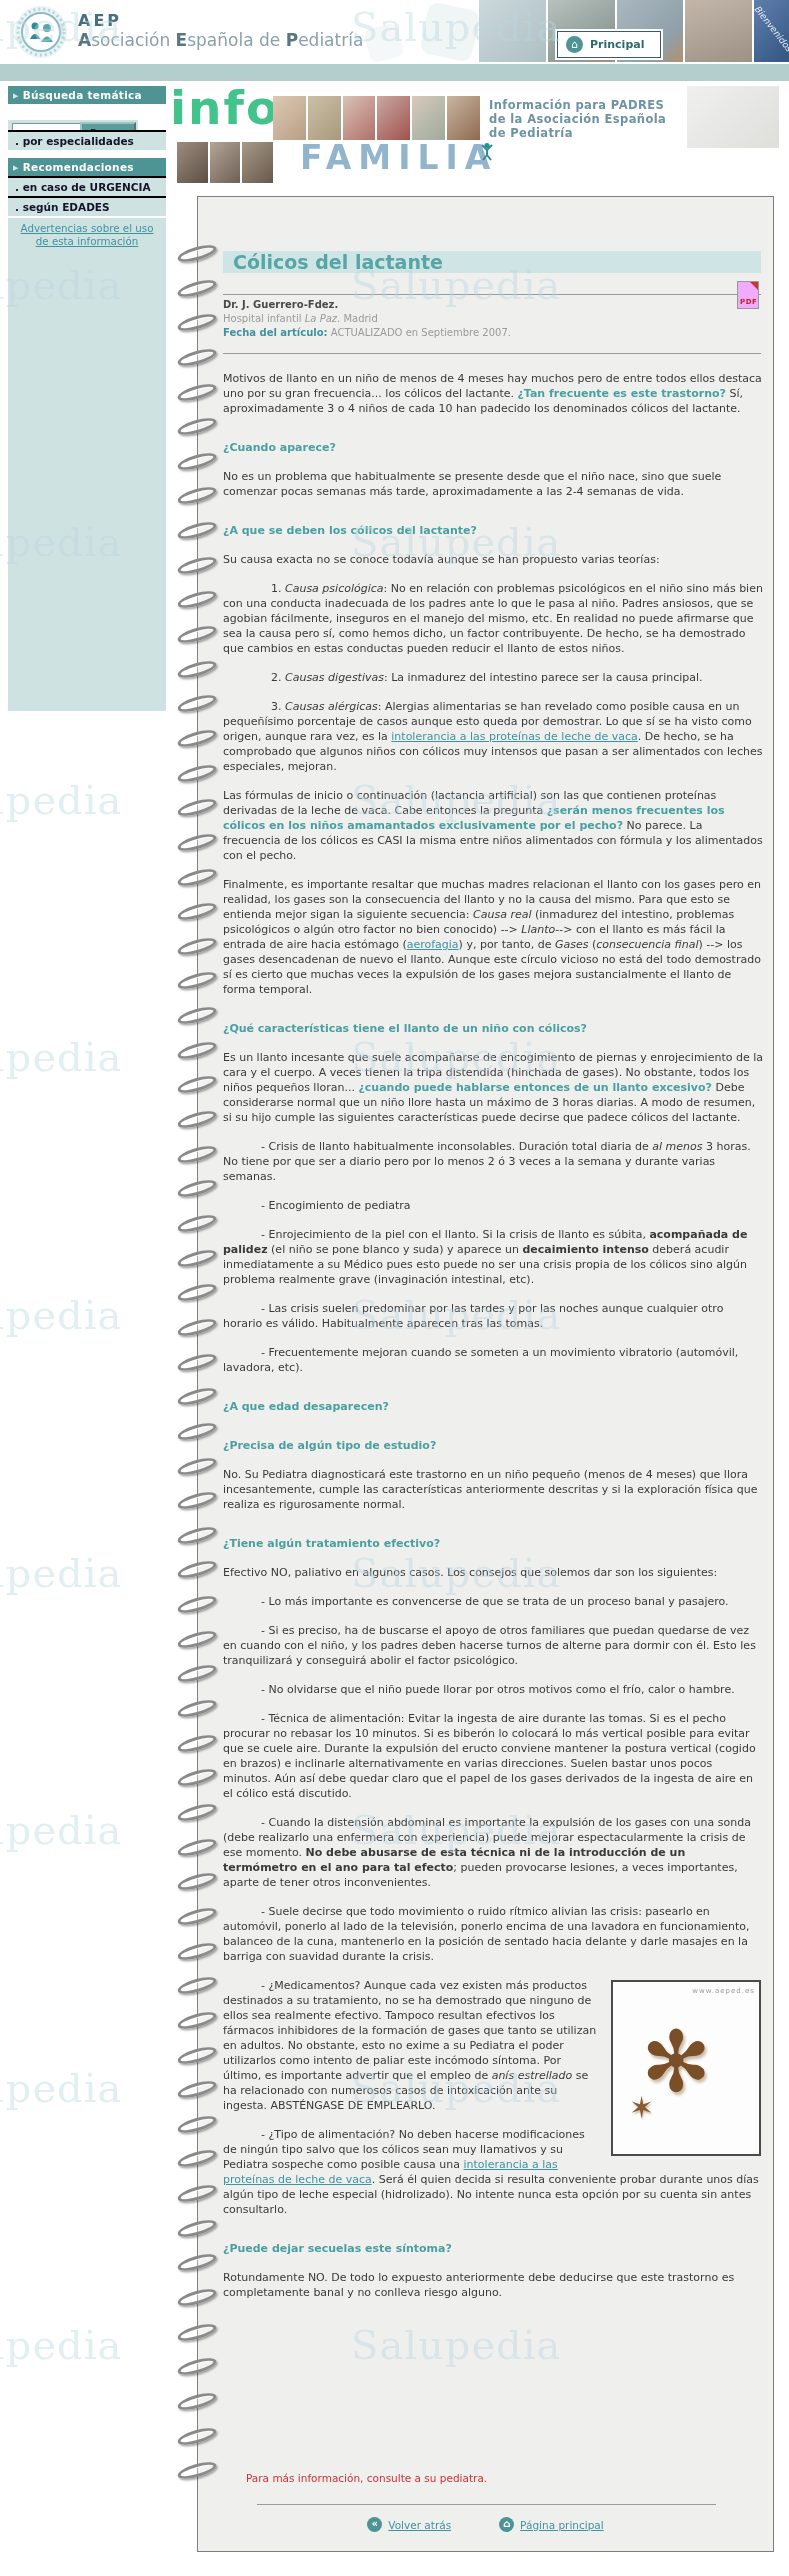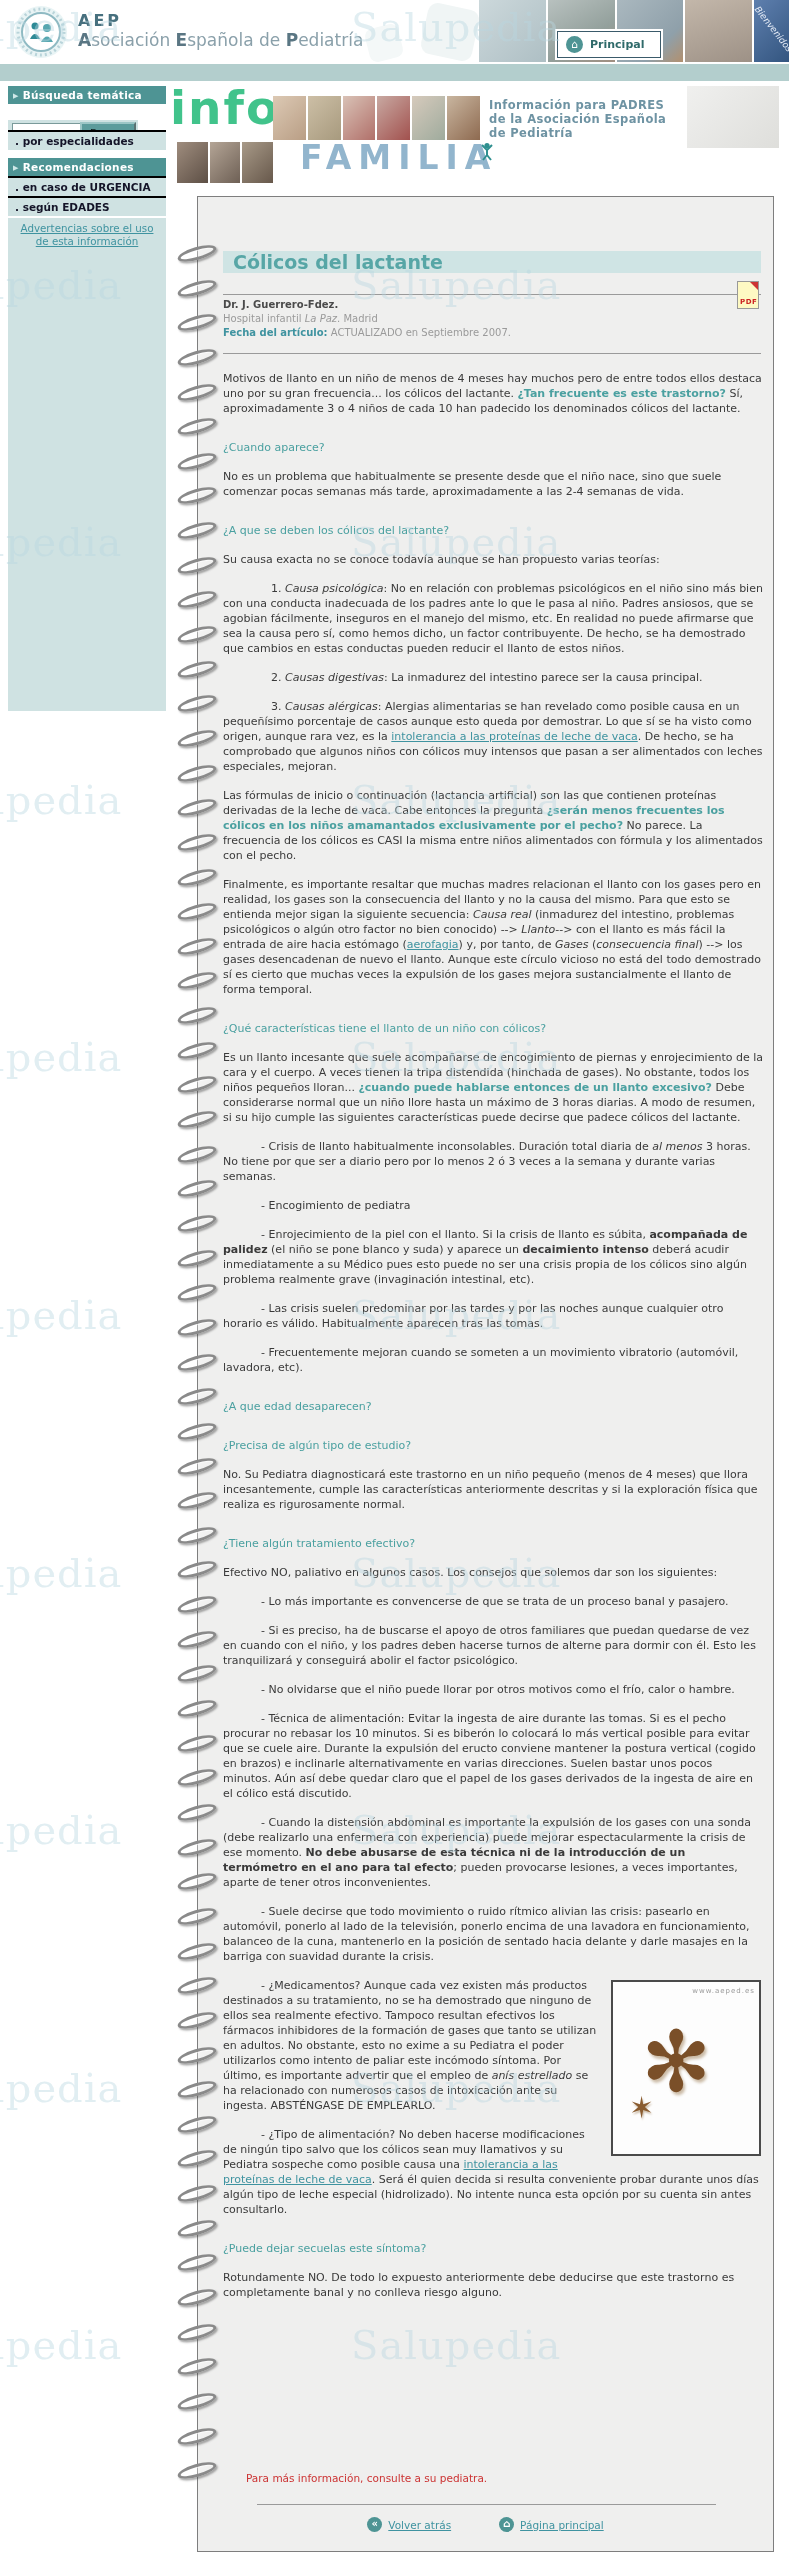--- a/index.html
+++ b/index.html
@@ -65,29 +65,29 @@
   
   .page{position:absolute;left:197px;top:196px;width:577px;height:2356px;background:#efefee;border:1px solid #7e7e7e}
   .ring{position:absolute;left:-21px;width:40px;height:13px;border:3px solid #8a8a8a;border-radius:50%;transform:rotate(-16deg);box-shadow:1px 2px 2px rgba(70,70,70,.45),inset 1px 1px 1px rgba(255,255,255,.85);background:linear-gradient(135deg,rgba(255,255,255,.6),rgba(0,0,0,0))}
   .ptitle{position:absolute;left:25px;right:12px;top:54px;height:22px;background:#cfe4e4;color:#57a6a6;font-size:19px;font-weight:bold;line-height:22px;padding-left:10px}
   .phr{position:absolute;left:25px;right:12px;border-top:1px solid #9a9a9a}
   .hr1{top:97px}.hr2{top:156px}
   .author{position:absolute;left:25px;top:102px;font-size:10px;font-weight:bold;color:#4a4a4a}
   .hosp{position:absolute;left:25px;top:116px;font-size:10px;color:#9a9a9a}
   .fecha{position:absolute;left:25px;top:130px;font-size:10px;color:#9a9a9a}
   .fecha .lbl{color:#3f93a0;font-weight:bold}
-  .pdf{position:absolute;right:14px;top:84px;width:22px;height:28px;background:#fef9c3;border:1px solid #999;cursor:pointer}
+  .pdf{position:absolute;right:14px;top:84px;width:22px;height:28px;background:#f0abfc;border:1px solid #999;cursor:pointer}
   .pdf-fold{position:absolute;right:0;top:0;width:0;height:0;border-left:8px solid transparent;border-top:8px solid #cc3333}
   .pdf-txt{position:absolute;left:2px;bottom:2px;font-size:7px;font-weight:bold;color:#cc2222;letter-spacing:0.5px}
 
   
   .ab{position:absolute;left:25px;top:172px;width:540px;height:2097px;overflow:hidden;font-size:11px;line-height:15px;color:#3a3a3a}
   .ab .blk{margin:14px 0}
   .ab .blk:first-child{margin-top:2px}
-  .ab .h{color:#4aa0a0;font-weight:normal;margin:24px 0 13px}
+  .ab .h{color:#4aa0a0;font-weight:bold;margin:24px 0 13px}
   .ab .ind1{text-indent:48px}
   .ab .ind2{text-indent:38px}
   .s-i{font-style:italic}
   .s-b{font-weight:bold}
   .s-tb{color:#4aa0a0;font-weight:bold}
   .s-a{color:#3f93a0;text-decoration:underline;cursor:pointer}
   .anise{float:right;width:150px;height:176px;border:2px solid #4a4a4a;background:#fdfdfd;margin:2px 2px 6px 12px;position:relative;text-indent:0}
   .anise-credit{position:absolute;top:2px;right:4px;font-size:7px;color:#999;letter-spacing:1px}
   .anise-star{position:absolute;left:28px;top:38px;font-size:84px;line-height:84px;color:#7a4f28;text-shadow:2px 3px 3px #cbbba6}
   .anise-star2{position:absolute;left:16px;top:118px;font-size:30px;color:#8a5c30;text-shadow:1px 2px 2px #cbbba6}

